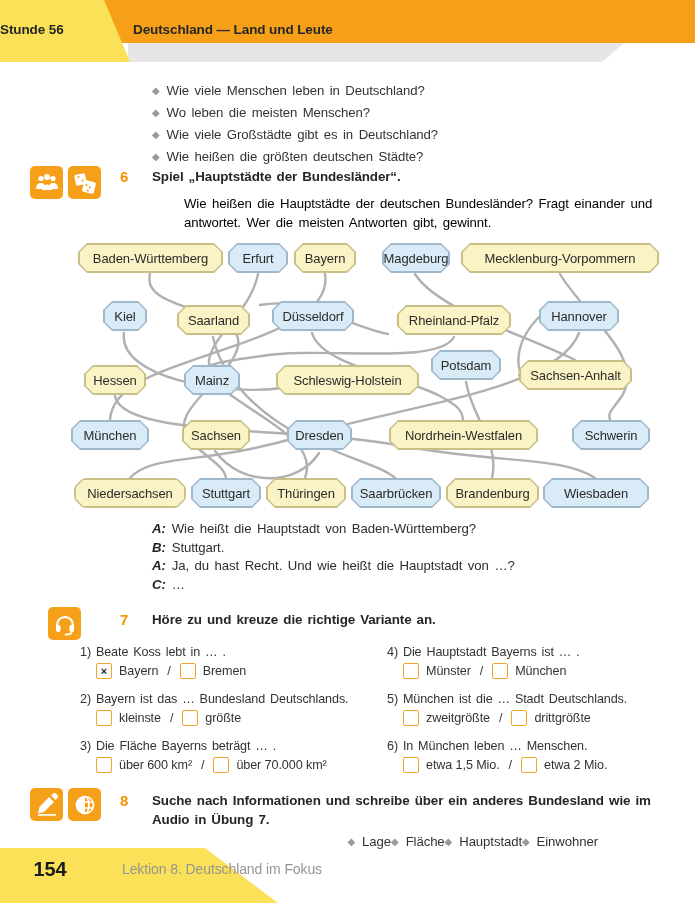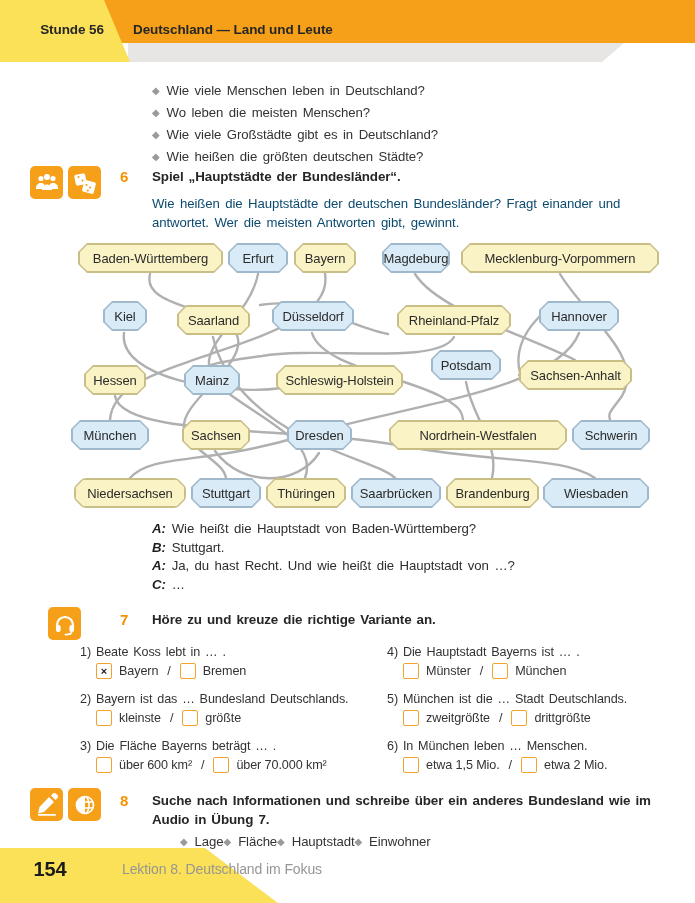--- a/index.html
+++ b/index.html
@@ -9,34 +9,34 @@
     background:#ffffff; overflow:hidden;
     font-family:"Liberation Sans","DejaVu Sans",sans-serif;
     color:#2e2e2e; letter-spacing:-0.1px;
   }
   
   .hdr-orange { position:absolute; top:0; left:0; width:695px; height:43px; background:#F6A019; }
   .hdr-yellow { position:absolute; top:0; left:0; width:130px; height:62px; background:#FBE157;
     clip-path:polygon(0 0,104px 0,130px 62px,0 62px); z-index:2; }
   .hdr-gray { position:absolute; top:43px; left:128px; width:496px; height:19px; background:#E7E6E5;
     clip-path:polygon(0 0,496px 0,474px 100%,0 100%); }
-  .hdr-tab-label { position:absolute; top:22px; left:16px; width:112px; text-align:center;
+  .hdr-tab-label { position:absolute; top:22px; left:0; width:112px; text-align:left;
     font-weight:bold; font-size:13.5px; color:#262626; z-index:3; }
   .hdr-title { position:absolute; top:22px; left:133px; font-weight:bold; font-size:13.5px; color:#262626; z-index:3; }
   
   .intro { position:absolute; top:80px; left:152px; }
   .intro .q { font-size:13.2px; line-height:21px; word-spacing:2px; color:#333; }
   .dia { color:#9a9a9a; font-size:10px; margin-right:7px; position:relative; top:-1px; }
   .dia::before { content:"◆"; }
   
   .icon-tile { position:absolute; width:33px; height:33px; background:#F6A019; border-radius:5px;
     display:flex; align-items:center; justify-content:center; }
   .ex-num { position:absolute; font-weight:bold; font-size:15px; color:#F49200; }
   .ex-title { position:absolute; font-weight:bold; font-size:13.4px; color:#262626; word-spacing:1.5px; }
-  .ex-text { position:absolute; font-size:13.2px; line-height:18.5px; word-spacing:2px; color:#0c4a6e; }
+  .ex-text { position:absolute; font-size:13.2px; line-height:18.5px; word-spacing:2px; color:#000000;margin-left:32px; }
   
   .cloud { position:absolute; top:238px; left:0; width:695px; height:285px; }
   .cloud svg.lines { position:absolute; top:0; left:0; }
   .tag { position:absolute; height:30px;
     clip-path:polygon(9px 0,calc(100% - 9px) 0,100% 9px,100% calc(100% - 9px),calc(100% - 9px) 100%,9px 100%,0 calc(100% - 9px),0 9px); }
   .tag .in { position:absolute; inset:1.6px; display:flex; align-items:center; justify-content:center;
     font-size:13px; color:#2b2b2b; white-space:nowrap;
     clip-path:polygon(8px 0,calc(100% - 8px) 0,100% 8px,100% calc(100% - 8px),calc(100% - 8px) 100%,8px 100%,0 calc(100% - 8px),0 8px); }
   .tag.land { background:#C9BE86; } .tag.land .in { background:#FAF3C6; }
   .tag.stadt { background:#9FB8CB; } .tag.stadt .in { background:#D9EBF7; }
@@ -47,21 +47,21 @@
   .ex7-grid { position:absolute; top:645px; left:80px; width:592px;
     display:grid; grid-template-columns:307px 285px; grid-template-rows:repeat(3,auto);
     grid-auto-flow:column; row-gap:13px; }
   .q-line { font-size:12.6px; color:#333; word-spacing:1.5px; }
   .opt-line { margin-top:4px; padding-left:16px; font-size:12.6px; color:#333; display:flex; align-items:center; }
   .cb { display:inline-flex; width:16px; height:16px; border:1.8px solid #F2A32B; border-radius:2px;
     margin-right:7px; align-items:center; justify-content:center;
     font-size:11px; font-weight:bold; color:#222; background:#fff; flex:0 0 auto; }
   .slash { margin:0 9px; }
   
-  .kw-row { position:absolute; top:834px; left:180px; width:418px; display:flex; justify-content:flex-start; }
+  .kw-row { position:absolute; top:834px; left:180px; width:418px; display:flex; justify-content:flex-end; }
   .kw { font-size:13.2px; color:#333; }
   
   .ftr-yellow { position:absolute; top:848px; left:0; width:280px; height:55px; background:#FBE157;
     clip-path:polygon(0 0,205px 0,278px 55px,0 55px); }
   .ftr-page { position:absolute; top:858px; left:4px; width:92px; text-align:center;
     font-weight:bold; font-size:20px; color:#1b1b1b; }
   .ftr-lesson { position:absolute; top:861px; left:122px; font-size:14px; color:#979593; }
   .ic { display:block; }
 </style>
 </head>
@@ -161,40 +161,40 @@
     <div class="tag stadt" style="left:539px;top:63px;width:80px;">
         <span class="in">Hannover</span>
       </div>
 
     <div class="tag land" style="left:84px;top:127px;width:62px;">
         <span class="in">Hessen</span>
       </div>
     <div class="tag stadt" style="left:184px;top:127px;width:56px;">
         <span class="in">Mainz</span>
       </div>
-    <div class="tag land" style="left:276px;top:127px;width:127px;">
+    <div class="tag land" style="left:276px;top:127px;width:143px;">
         <span class="in">Schleswig-Holstein</span>
       </div>
     <div class="tag stadt" style="left:431px;top:112px;width:70px;">
         <span class="in">Potsdam</span>
       </div>
     <div class="tag land" style="left:519px;top:122px;width:113px;">
         <span class="in">Sachsen-Anhalt</span>
       </div>
 
     <div class="tag stadt" style="left:71px;top:182px;width:78px;">
         <span class="in">München</span>
       </div>
     <div class="tag land" style="left:182px;top:182px;width:68px;">
         <span class="in">Sachsen</span>
       </div>
     <div class="tag stadt" style="left:287px;top:182px;width:65px;">
         <span class="in">Dresden</span>
       </div>
-    <div class="tag land" style="left:389px;top:182px;width:178px;">
+    <div class="tag land" style="left:389px;top:182px;width:149px;">
         <span class="in">Nordrhein-Westfalen</span>
       </div>
     <div class="tag stadt" style="left:572px;top:182px;width:78px;">
         <span class="in">Schwerin</span>
       </div>
 
     <div class="tag land" style="left:74px;top:240px;width:112px;border-radius:13px;">
         <span class="in">Niedersachsen</span>
       </div>
     <div class="tag stadt" style="left:191px;top:240px;width:70px;">

